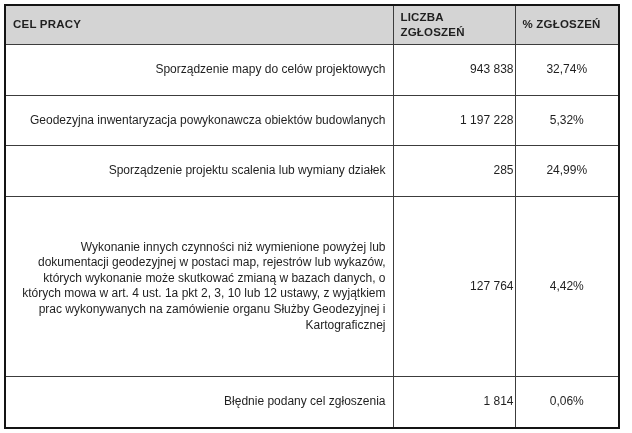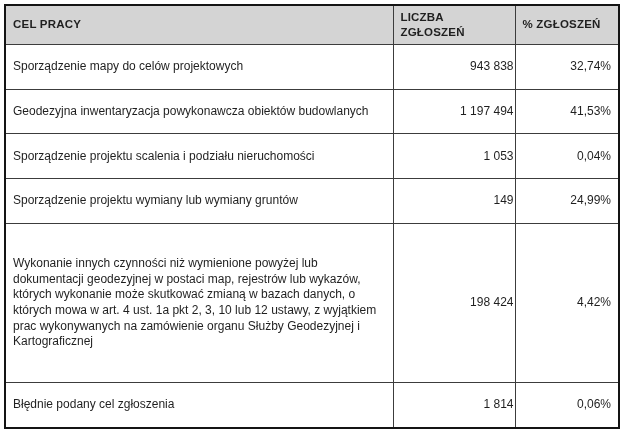--- a/index.html
+++ b/index.html
@@ -42,29 +42,29 @@
     font-weight: bold;
     font-size: 11.5px;
     letter-spacing: 0.2px;
     padding: 4px 7px;
     height: 16px;
   }
   .col-cel     { width: 388px; }
   .col-liczba  { width: 122px; }
   .col-procent { width: 104px; }
   td.cell-cel {
-    text-align: left;
+    text-align: right;
   }
   td.cell-liczba {
     text-align: right;
     padding-right: 1px;
     white-space: nowrap;
   }
   td.cell-procent {
-    text-align: right;
+    text-align: center;
     white-space: nowrap;
   }
 </style>
 </head>
 <body>
 
 <div class="page">
   <table class="data-table">
     <colgroup>
       <col class="col-cel">
@@ -79,36 +79,31 @@
       </tr>
     </thead>
     <tbody>
       <tr>
         <td class="cell-cel">Sporządzenie mapy do celów projektowych</td>
         <td class="cell-liczba">943 838</td>
         <td class="cell-procent">32,74%</td>
       </tr>
       <tr>
         <td class="cell-cel">Geodezyjna inwentaryzacja powykonawcza obiektów budowlanych</td>
-        <td class="cell-liczba">1 197 494</td>
-        <td class="cell-procent">41,53%</td>
+        <td class="cell-liczba">1 197 228</td>
+        <td class="cell-procent">5,32%</td>
       </tr>
       <tr>
-        <td class="cell-cel">Sporządzenie projektu scalenia i podziału nieruchomości</td>
-        <td class="cell-liczba">1 053</td>
-        <td class="cell-procent">0,04%</td>
-      </tr>
-      <tr>
-        <td class="cell-cel">Sporządzenie projektu wymiany lub wymiany gruntów</td>
-        <td class="cell-liczba">149</td>
+        <td class="cell-cel">Sporządzenie projektu scalenia lub wymiany działek</td>
+        <td class="cell-liczba">285</td>
         <td class="cell-procent">24,99%</td>
       </tr>
       <tr>
         <td class="cell-cel">Wykonanie innych czynności niż wymienione powyżej lub dokumentacji geodezyjnej w postaci map, rejestrów lub wykazów, których wykonanie może skutkować zmianą w bazach danych, o których mowa w art. 4 ust. 1a pkt 2, 3, 10 lub 12 ustawy, z wyjątkiem prac wykonywanych na zamówienie organu Służby Geodezyjnej i Kartograficznej</td>
-        <td class="cell-liczba">198 424</td>
+        <td class="cell-liczba">127 764</td>
         <td class="cell-procent">4,42%</td>
       </tr>
       <tr>
         <td class="cell-cel">Błędnie podany cel zgłoszenia</td>
         <td class="cell-liczba">1 814</td>
         <td class="cell-procent">0,06%</td>
       </tr>
     </tbody>
   </table>
 </div>

